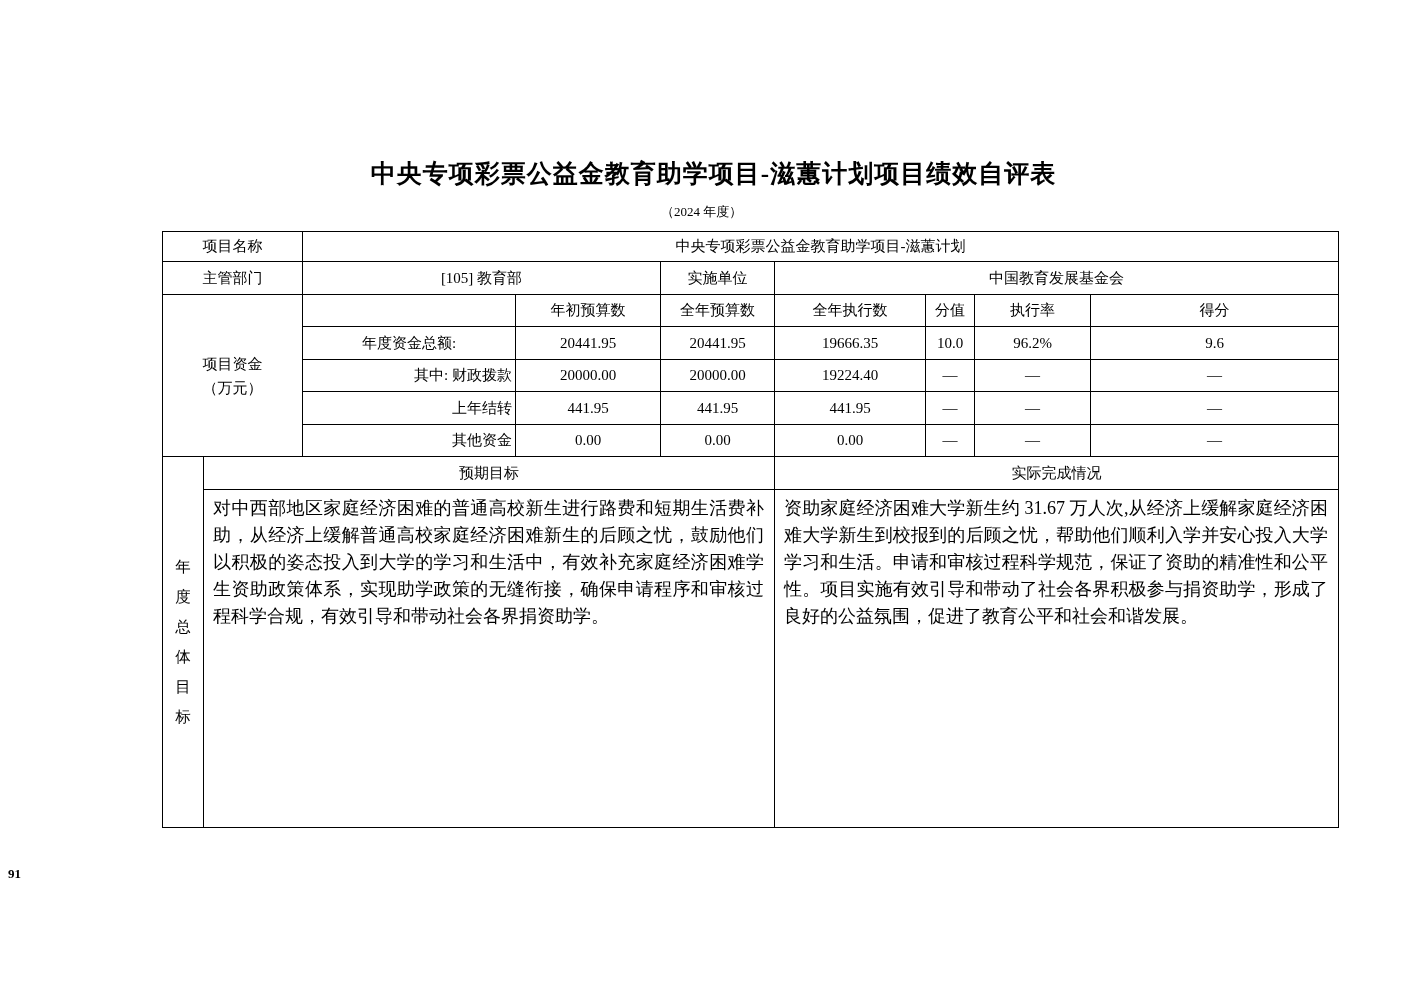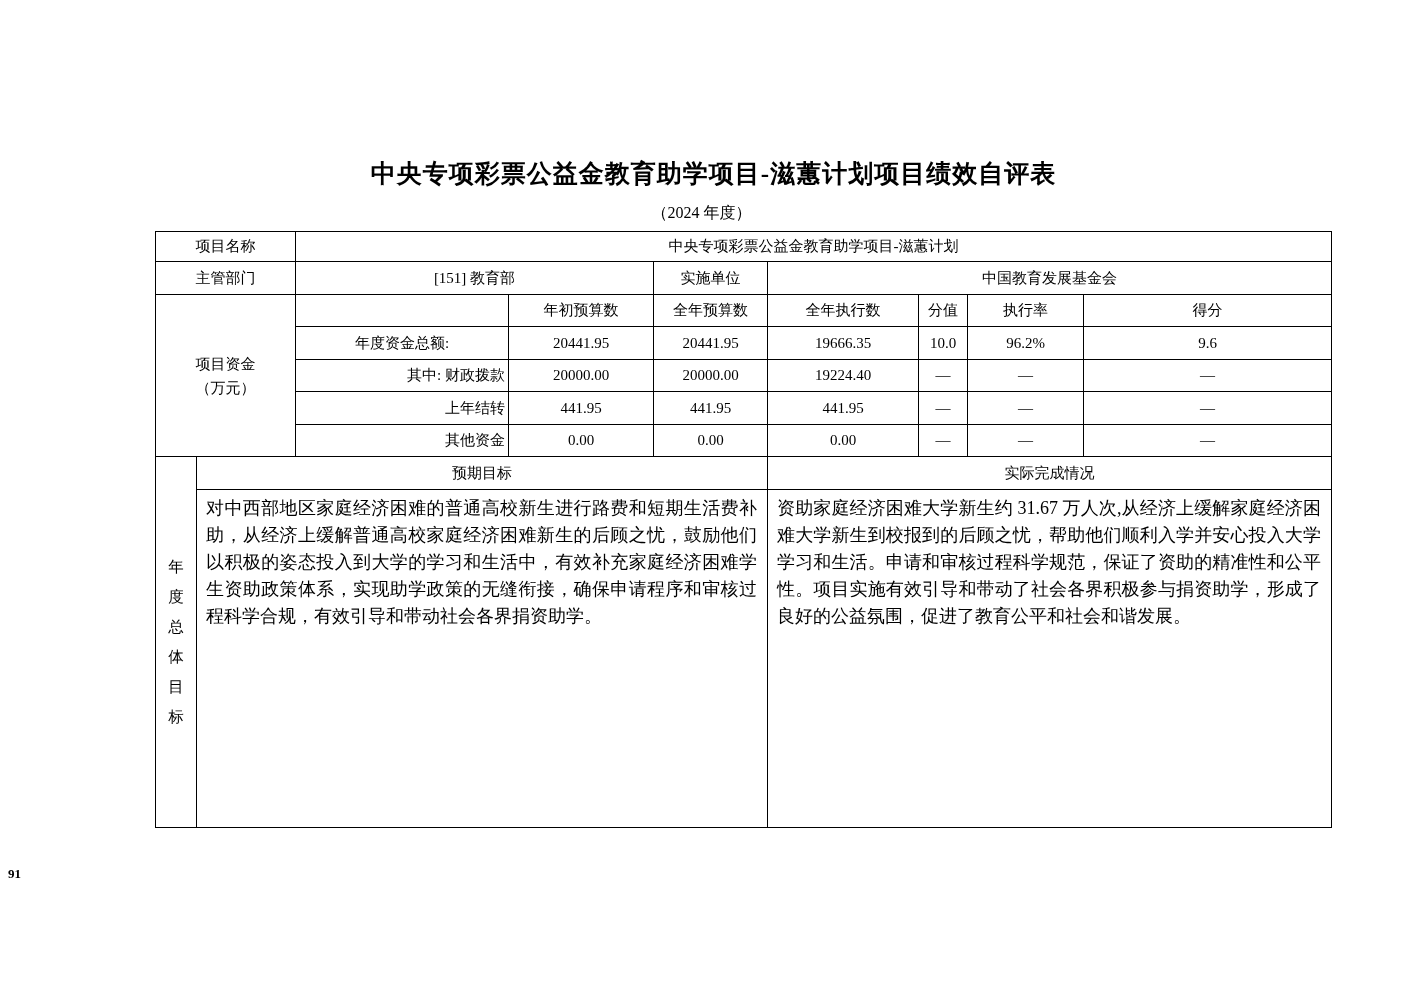--- a/index.html
+++ b/index.html
@@ -6,23 +6,23 @@
   .page {
     position:relative; width:1403px; height:992px; background:#ffffff;
     color:#000; font-family:"Liberation Serif", serif; overflow:hidden;
   }
   .doc-title {
     position:absolute; top:157px; left:0; width:100%;
     text-align:center; font-size:25px; font-weight:bold; letter-spacing:1px;padding-left:12px;
   }
   .doc-subtitle {
     position:absolute; top:203px; left:0; width:100%;
-    text-align:center; font-size:16px;
+    text-align:center; font-size:13px;
   }
-  .tables { position:absolute; left:119px; top:231px; width:1176px;padding-left:36px; }
+  .tables { position:absolute; left:126px; top:231px; width:1176px;padding-left:36px; }
   table { border-collapse:collapse; table-layout:fixed; width:1176px; }
   td {
     border:1px solid #000; font-size:15px; text-align:center;
     vertical-align:middle; padding:0; overflow:hidden;
   }
   .t2 { margin-top:-1px; }
   td.lbl-right { text-align:right; padding-right:3px;margin-top:46px; }
   td.para {
     text-align:justify; vertical-align:top;
     padding:5px 10px 4px 9px; line-height:27px; font-size:18px;
@@ -59,21 +59,21 @@
         <col style="width:116px">
           <col style="width:248px">
       </colgroup>
       <tbody>
           <tr style="height:30px">
         <td>项目名称</td>
         <td colspan="7">中央专项彩票公益金教育助学项目-滋蕙计划</td>
       </tr>
       <tr style="height:33px">
         <td>主管部门</td>
-        <td colspan="2">[151] 教育部</td>
+        <td colspan="2">[105] 教育部</td>
         <td>实施单位</td>
         <td colspan="4">中国教育发展基金会</td>
       </tr>
       <tr style="height:32px">
         <td rowspan="5" class="vcell">
           <div class="fund-label-line">项目资金</div>
           <div class="fund-label-line">（万元）</div>
         </td>
         <td></td>
         <td>年初预算数</td>

